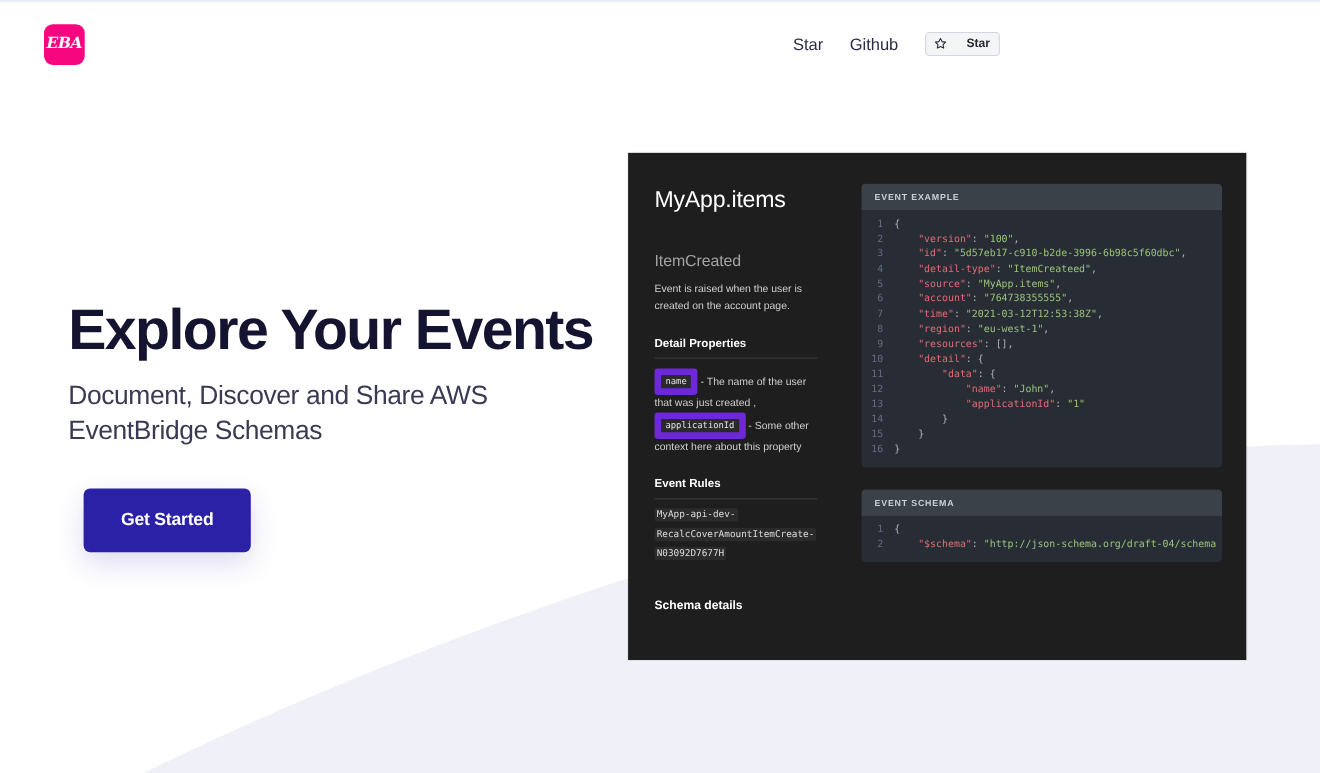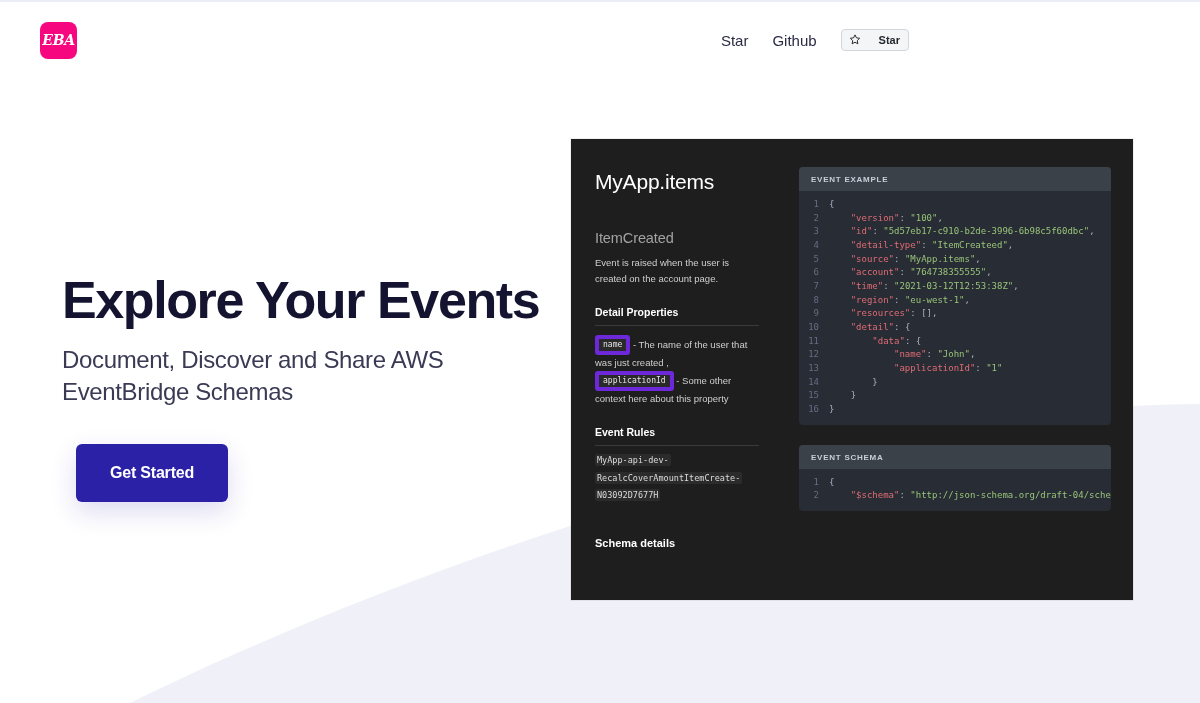--- a/index.html
+++ b/index.html
@@ -167,21 +167,21 @@
     width: 562px;
     height: 461px;
     background: #1e1e1e;
     overflow: hidden;
     z-index: 3;
     box-shadow: 0 0 0 1px rgba(0,0,0,0.06);
     display: flex;
   }
 
   .panel-left {
-    width: 228px;
+    width: 212px;
     flex: none;
     padding: 30px 40px 0 24px;
     color: #e8e8e8;
     overflow: hidden;
   }
 
   .panel-right {
     flex: 1;
     padding: 28px 22px 0 0;
     overflow: hidden;
@@ -224,21 +224,21 @@
     line-height: 1.62;
   }
 
   .rule {
     margin-top: 7px;
     border-top: 1px solid #3a3a3a;
   }
 
   .chip {
     display: inline-block;
-    border: 4px solid #6d28d9;
+    border: 6px solid #6d28d9;
     border-radius: 3px;
     background: #2a2a2a;
     color: #e6e6e6;
     font-family: "DejaVu Sans Mono", monospace;
     font-size: 8px;
     padding: 1px 4px;
     line-height: 1.3;
     vertical-align: middle;
   }
 

